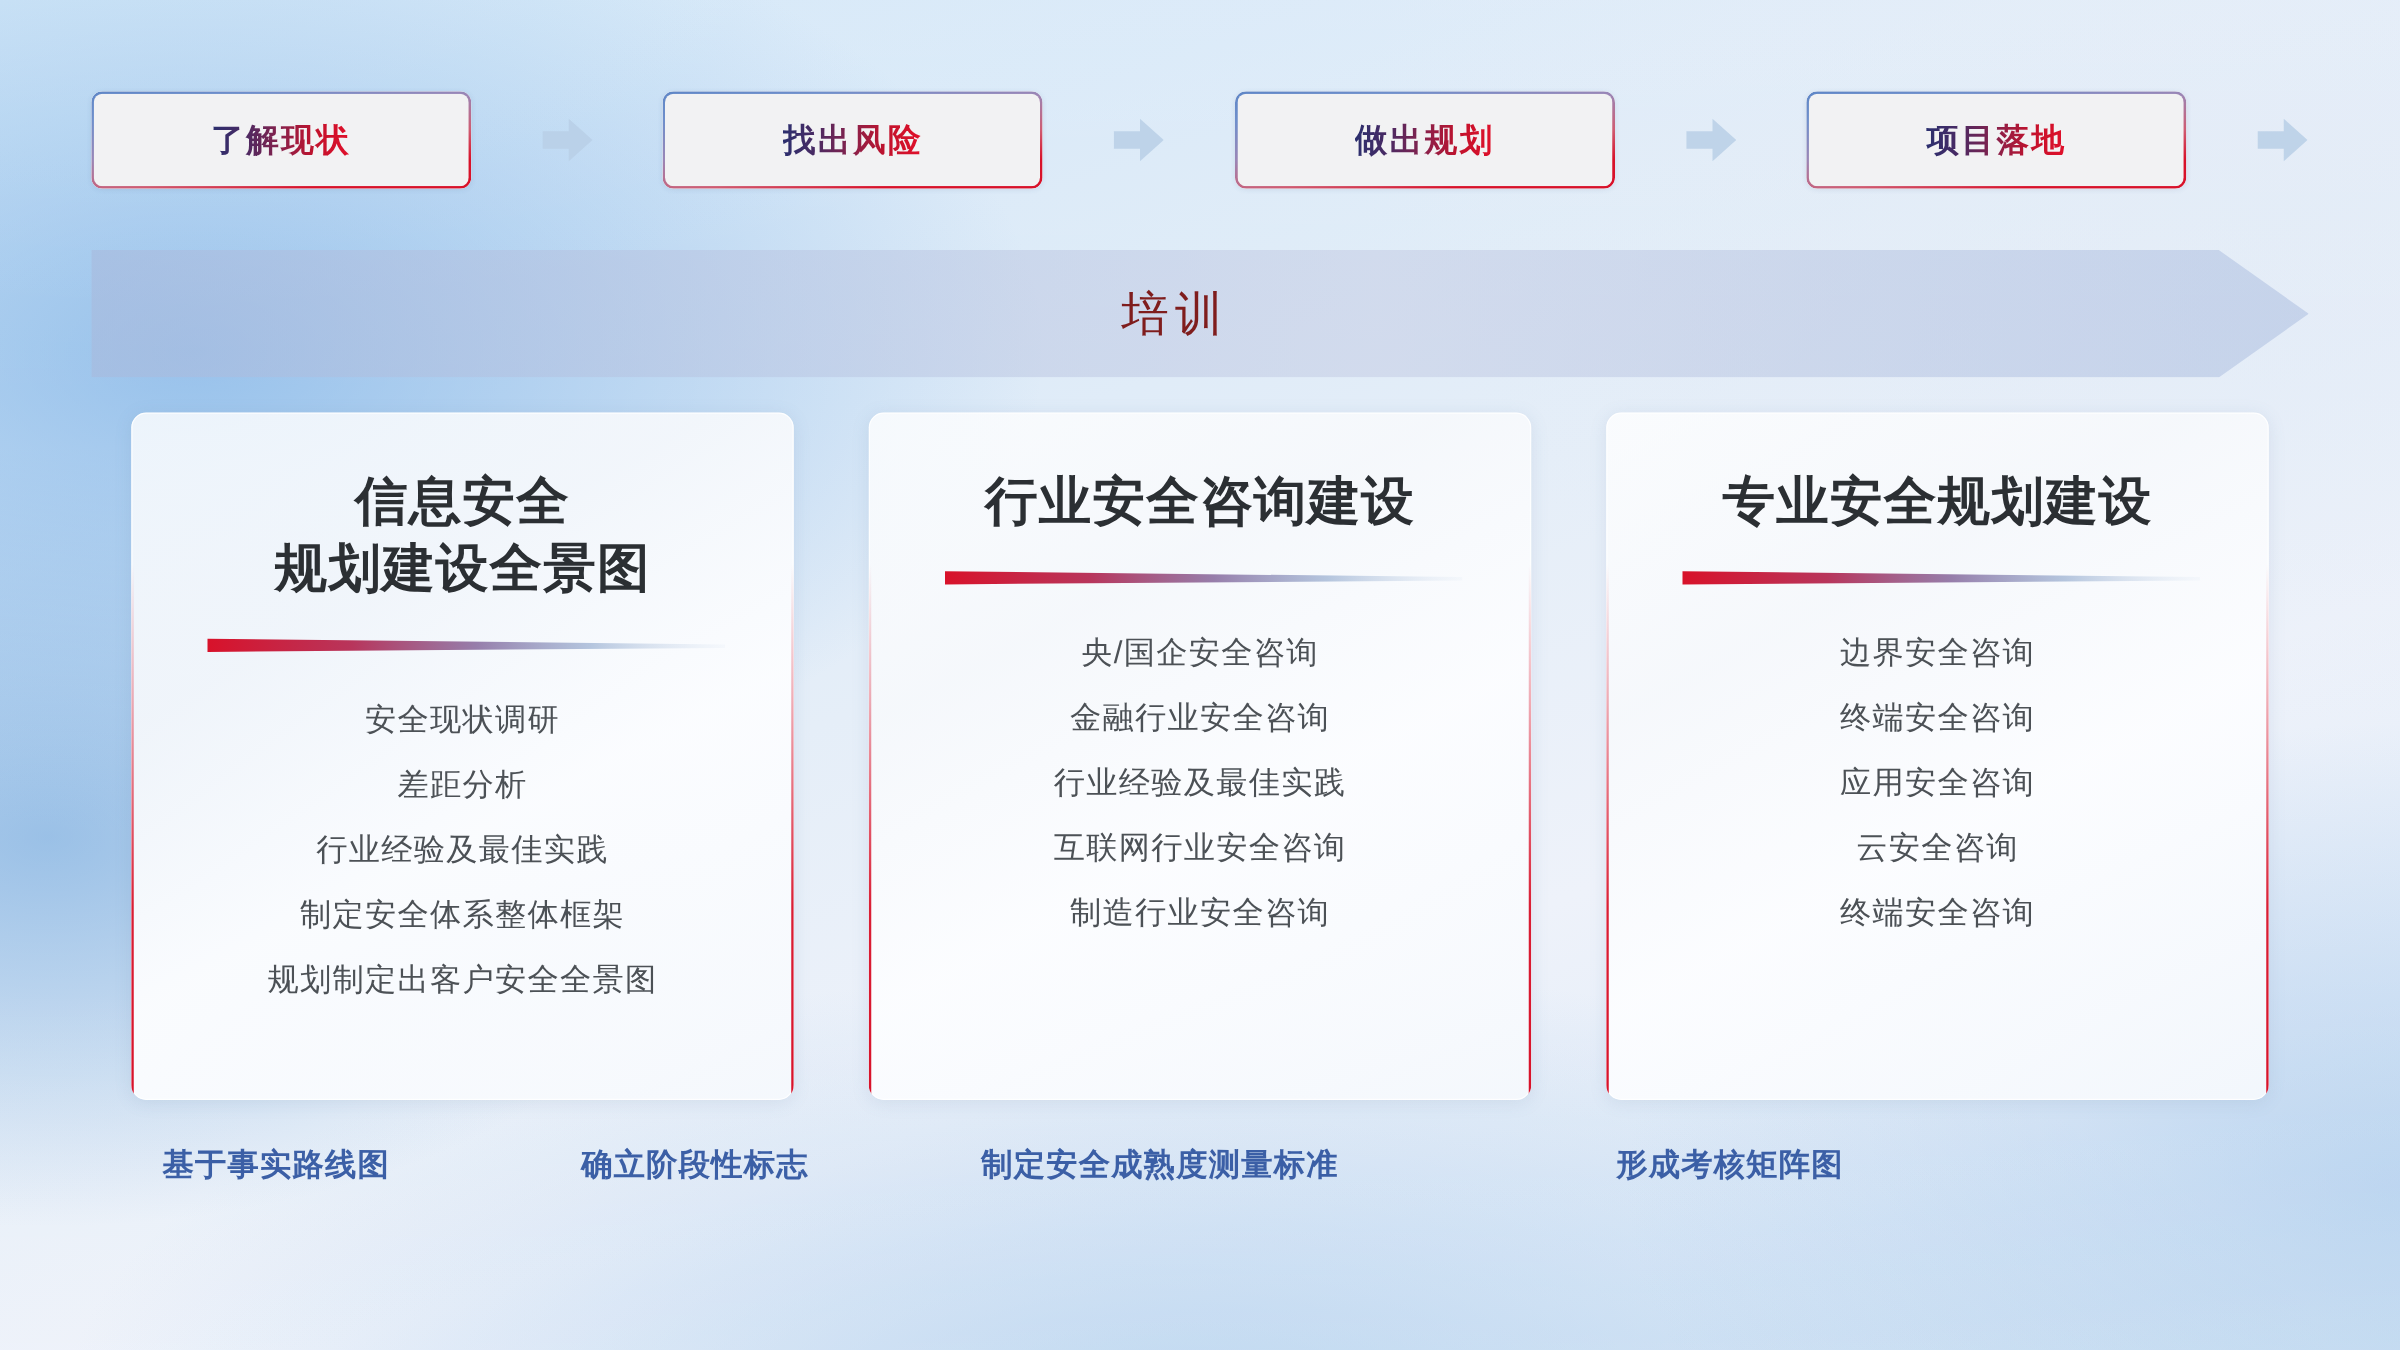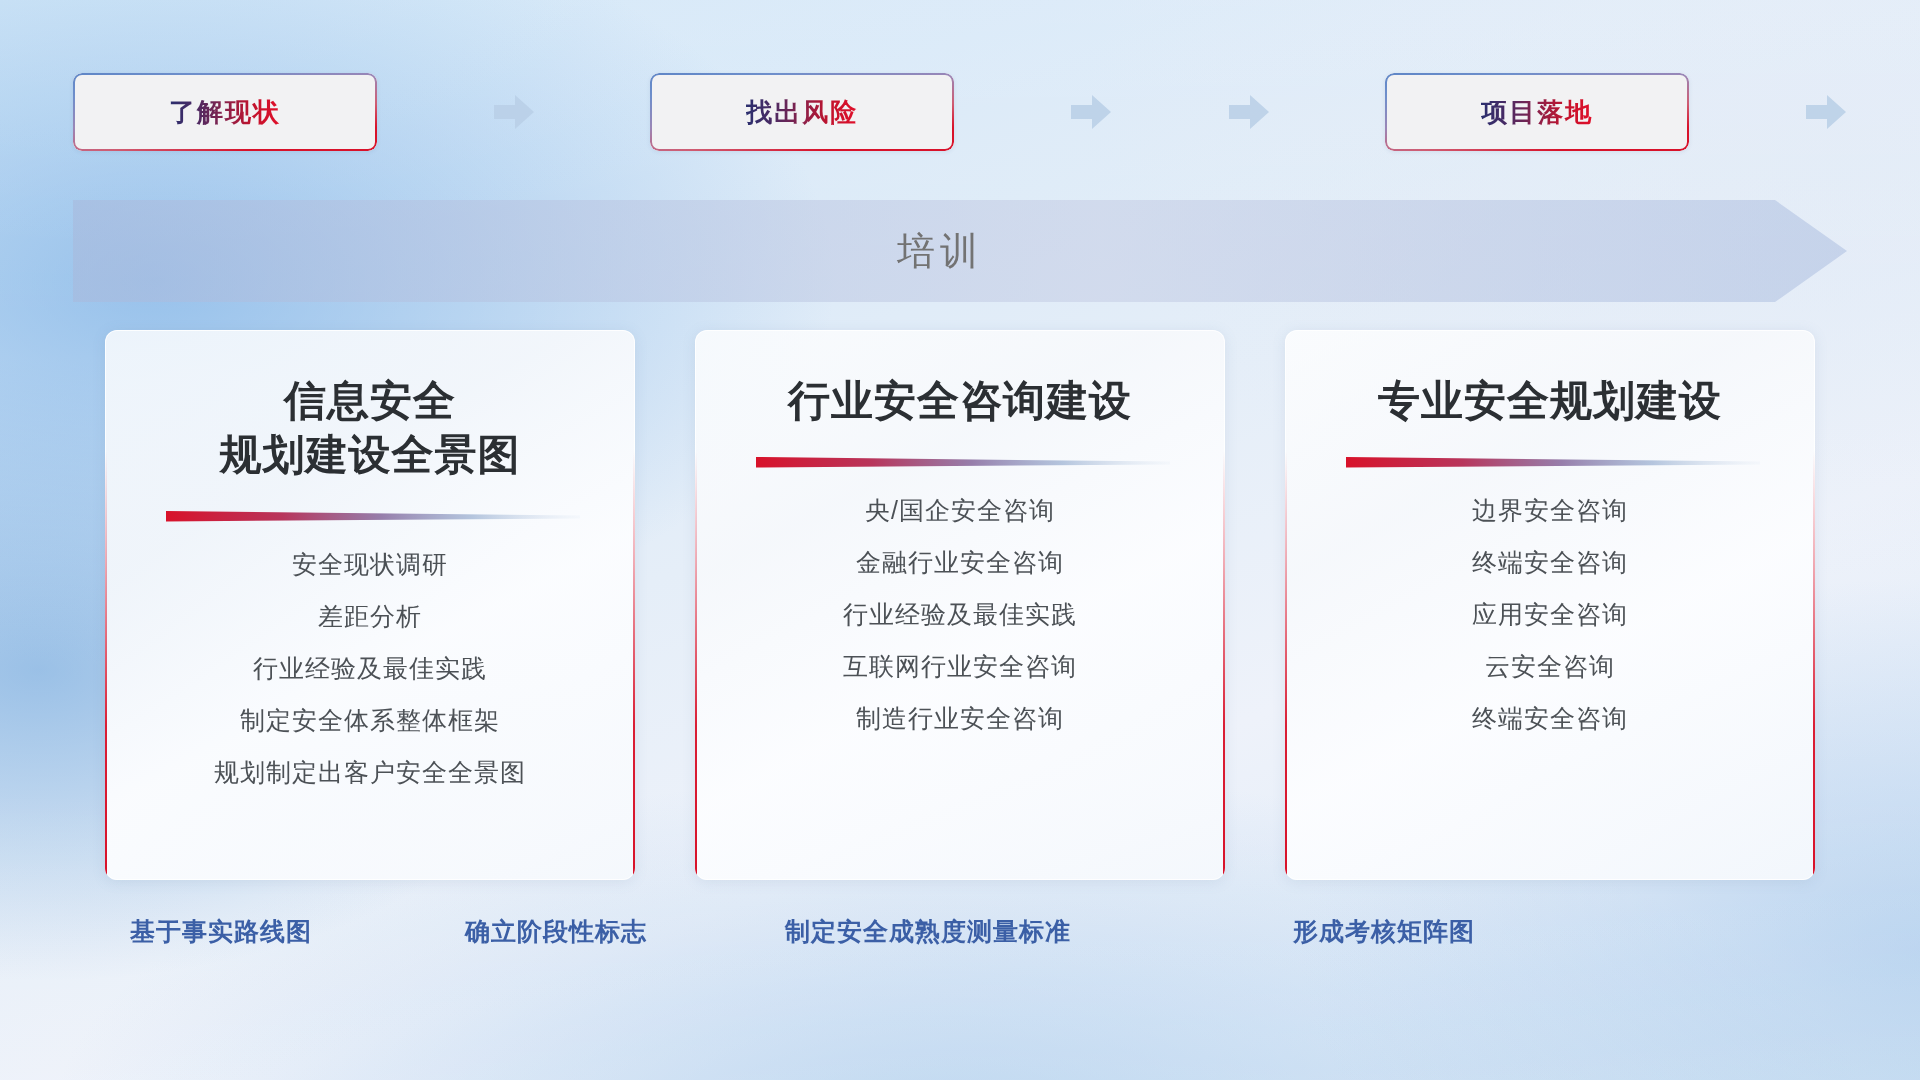--- a/index.html
+++ b/index.html
@@ -51,21 +51,21 @@
   
   #banner{position:absolute;left:73px;top:200px;width:1774px;height:102px;z-index:3;}
   #banner .band{
     position:absolute;left:0;top:0;width:100%;height:100%;
     background:linear-gradient(90deg,rgba(168,186,221,.62) 0%,rgba(186,199,227,.60) 30%,rgba(198,206,229,.58) 58%,rgba(184,198,227,.58) 82%,rgba(172,190,224,.55) 100%);
     -webkit-clip-path:polygon(0 0,calc(100% - 72px) 0,100% 50%,calc(100% - 72px) 100%,0 100%);
     clip-path:polygon(0 0,calc(100% - 72px) 0,100% 50%,calc(100% - 72px) 100%,0 100%);
   }
   #banner .band-title{
     position:absolute;inset:0;display:flex;align-items:center;justify-content:center;
-    font-size:38px;font-weight:400;color:#737373;letter-spacing:5px;
+    font-size:38px;font-weight:400;color:#7f1d1d;letter-spacing:5px;
     padding-right:40px;box-sizing:border-box;
   }
 
   
   #cards{position:absolute;left:0;top:330px;width:1920px;z-index:5;
     display:flex;justify-content:center;gap:60px;border-radius:14px;}
   .card-wrap{width:530px;flex:0 0 auto;display:flex;flex-direction:column;align-items:stretch;}
   .card{
     position:relative;height:550px;border-radius:12px;box-sizing:border-box;
     background:linear-gradient(152deg,rgba(255,255,255,.80) 0%,rgba(247,249,252,.90) 30%,rgba(252,253,255,.96) 58%,rgba(246,249,253,.92) 100%);
@@ -85,21 +85,21 @@
   .card-edge.r{right:0;}
 
   .card-title{
     margin-top:44px;text-align:center;
     font-size:42px;font-weight:700;color:#2b2f33;line-height:1.28;letter-spacing:1px;
     white-space:pre-line;
   }
   .card-rule{position:relative;width:420px;height:18px;margin:26px 0 10px 0;}
   .card-rule svg{display:block;}
 
-  .card-list{margin-top:16px;width:100%;text-align:center;}
+  .card-list{margin-top:28px;width:100%;text-align:center;}
   .card-list li{list-style:none;font-size:25px;color:#4c5156;line-height:1;margin:0 0 27px 0;letter-spacing:1px;}
   .card-list{padding:0;}
 
   
   #footlabels{position:absolute;left:0;top:915px;width:1920px;height:50px;z-index:6;}
   .foot{
     position:absolute;top:0;font-size:25px;font-weight:700;color:#3b5fa6;letter-spacing:1px;white-space:nowrap;text-align:right;
   }
 </style>
 </head>
@@ -120,20 +120,23 @@
         <path d="M0 10 H21 V0 L40 17 L21 34 V24 H0 Z" fill="#b9cfe6" opacity="0.85"></path>
       </svg>
     </div>
     <div class="step">
       <span class="step-label">找出风险</span>
     </div>
     <div class="step-arrow">
       <svg width="40" height="34" viewBox="0 0 40 34" aria-hidden="true">
         <path d="M0 10 H21 V0 L40 17 L21 34 V24 H0 Z" fill="#b9cfe6" opacity="0.85"></path>
       </svg>
+    </div>
+    <div class="step">
+      <span class="step-label">做出规划</span>
     </div>
     <div class="step-arrow">
       <svg width="40" height="34" viewBox="0 0 40 34" aria-hidden="true">
         <path d="M0 10 H21 V0 L40 17 L21 34 V24 H0 Z" fill="#b9cfe6" opacity="0.85"></path>
       </svg>
     </div>
     <div class="step">
       <span class="step-label">项目落地</span>
     </div>
     <div class="step-arrow">

